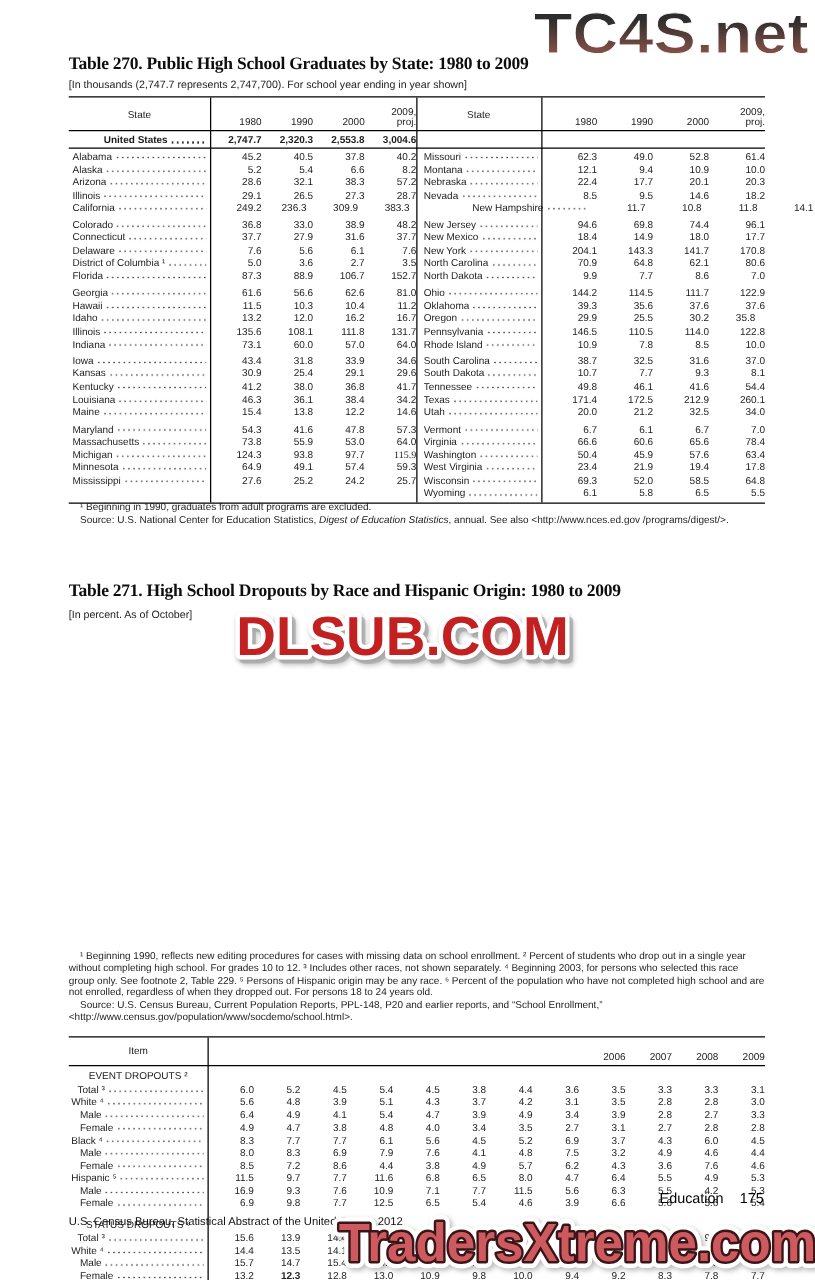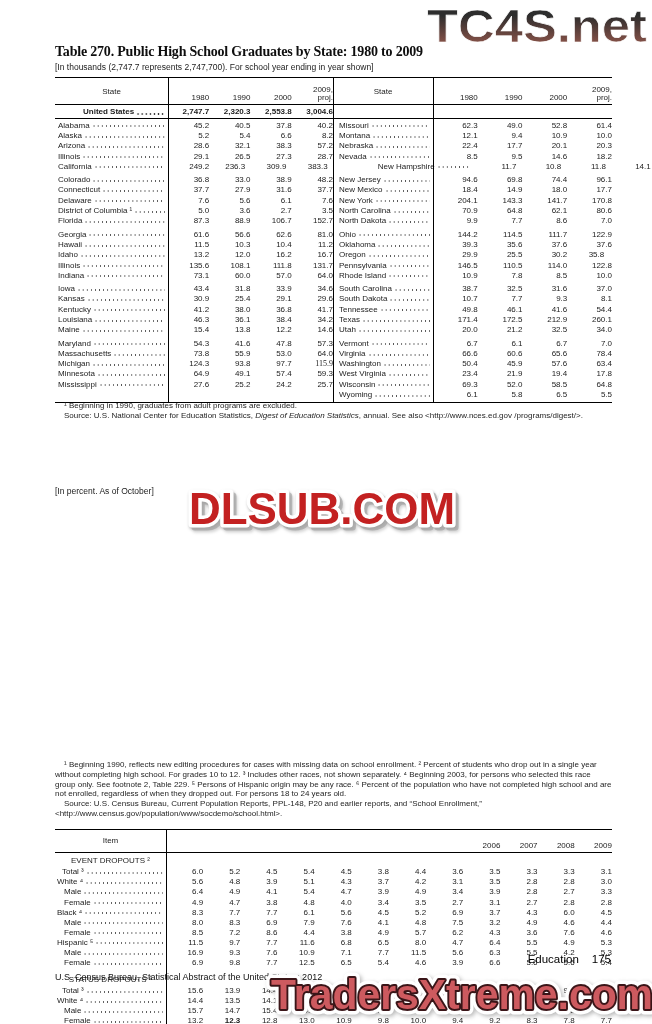--- a/index.html
+++ b/index.html
@@ -562,20 +562,21 @@
           <span class="v" style="width: 44.75px;">5.5</span>
         </div>
       </div>
   </div>
 
   <div class="abs fn" style="left:55px;top:401px;width:557px;">
     <p>¹ Beginning in 1990, graduates from adult programs are excluded.</p>
     <p><span>Source: U.S. National Center for Education Statistics, </span><i>Digest of Education Statistics</i><span>, annual. See also &lt;http://www.nces.ed.gov /programs/digest/&gt;.</span></p>
   </div>
 
+  <div class="abs t-title" style="left:55px;top:466px;">Table 271. High School Dropouts by Race and Hispanic Origin: 1980 to 2009</div>
   <div class="abs t-note" style="left:55px;top:486px;">[In percent. As of October]</div>
 
   <div class="abs twrap" style="left:55px;top:503px;width:557px;">
     <div class="vl" style="left:111px;"></div>
     <div class="head271">
       <span class="item" style="width:111px;">Item</span>
       <span style="display:flex;">
           <span class="hy" style="width: 37.17px;"></span>
           <span class="hy" style="width: 37.17px;"></span>
           <span class="hy" style="width: 37.17px;"></span>

